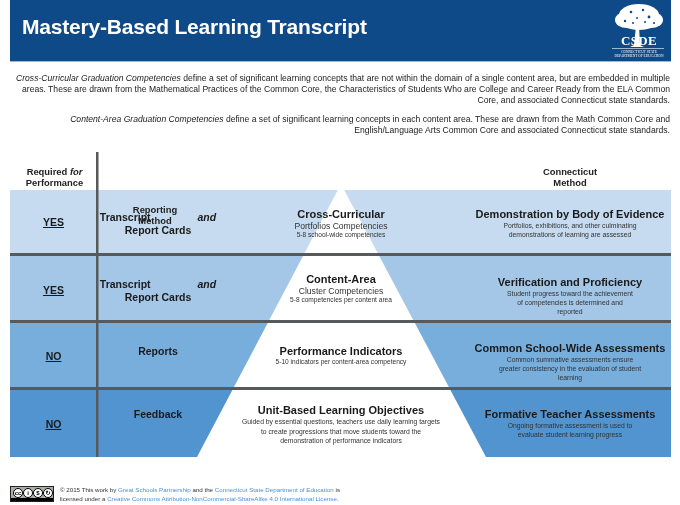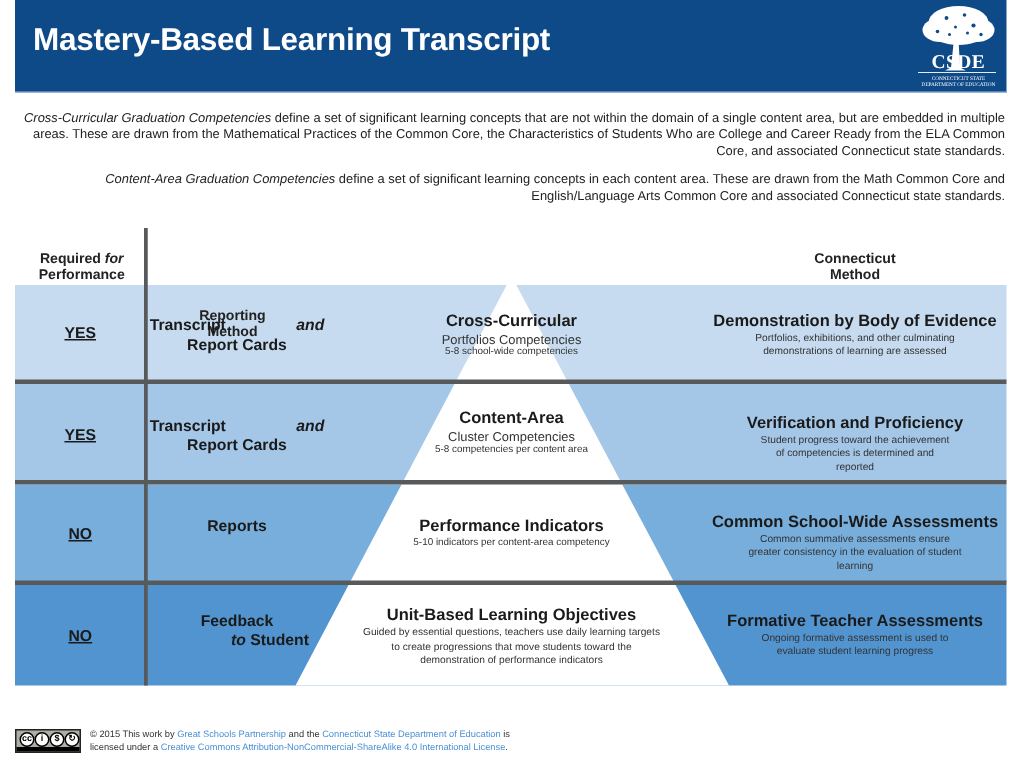--- a/index.html
+++ b/index.html
@@ -146,21 +146,20 @@
   <div class="mid-note">5-10 indicators per content-area competency</div>
 </div>
 <div class="ass" style="top:342px;">
   <div class="ass-title">Common School-Wide Assessments</div>
   <div class="ass-desc" style="padding:0 26px;">Common summative assessments ensure greater consistency in the evaluation of student learning</div>
 </div>
 
 <div class="cell req" style="top:418px;">NO</div>
 <div class="cell rep" style="top:408px;">
   <div>Feedback</div>
-  <div><em>to</em><span> Student</span></div>
 </div>
 <div class="mid" style="left:240px; width:202px; top:404px;">
   <div class="mid-title">Unit-Based Learning Objectives</div>
   <div class="mid-note" style="font-size:6.8px; line-height:9.5px;">Guided by essential questions, teachers use daily learning targets to create progressions that move students toward the demonstration of performance indicators</div>
 </div>
 <div class="ass" style="top:408px;">
   <div class="ass-title">Formative Teacher Assessments</div>
   <div class="ass-desc" style="padding:0 34px;">Ongoing formative assessment is used to evaluate student learning progress</div>
 </div>
 

